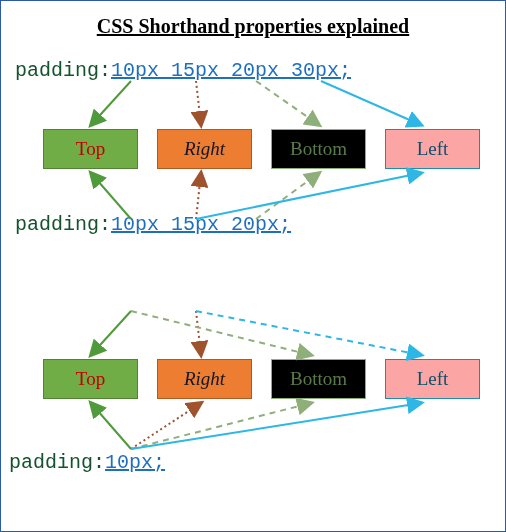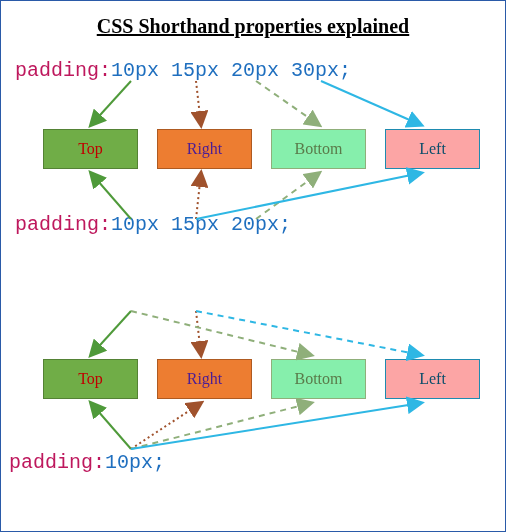--- a/index.html
+++ b/index.html
@@ -26,35 +26,35 @@
     font-weight: bold;
     text-decoration: underline;
     color: #000;
   }
   .codeline {
     position: absolute;
     font-family: "Courier New", monospace;
     font-size: 20px;
     white-space: pre;
   }
-  .kw { color: #be185d; margin-top: 8px; }
-  .val { color: #1f6fbf; }
+  .kw { color: #14532d; margin-top: 8px; }
+  .val { color: #1f6fbf; text-decoration: underline; }
   .box {
     position: absolute;
     width: 95px;
     height: 40px;
     border: 1px solid;
     text-align: center;
     line-height: 38px;
     font-family: "Times New Roman", serif;
-    font-size: 16px;
+    font-size: 19px;
   }
   .box-top    { background: #70ad47; border-color: #548235; color: #c00000; }
-  .box-right  { background: #ed7d31; border-color: #ae5a21; color: #4c1d95; }
-  .box-bottom { background: #86efac; border-color: #8faf7a; color: #5a7b4a; }
+  .box-right  { background: #ed7d31; border-color: #ae5a21; color: #0f172a; font-style: italic; }
+  .box-bottom { background: #000000; border-color: #8faf7a; color: #5a7b4a; }
   .box-left   { background: #fca5a5; border-color: #1e8bb0; color: #0b4e6b; }
   svg.arrows {
     position: absolute;
     top: 0; left: 0;
     width: 506px; height: 532px;
     pointer-events: none;
   }
 </style>
 </head>
 <body>

